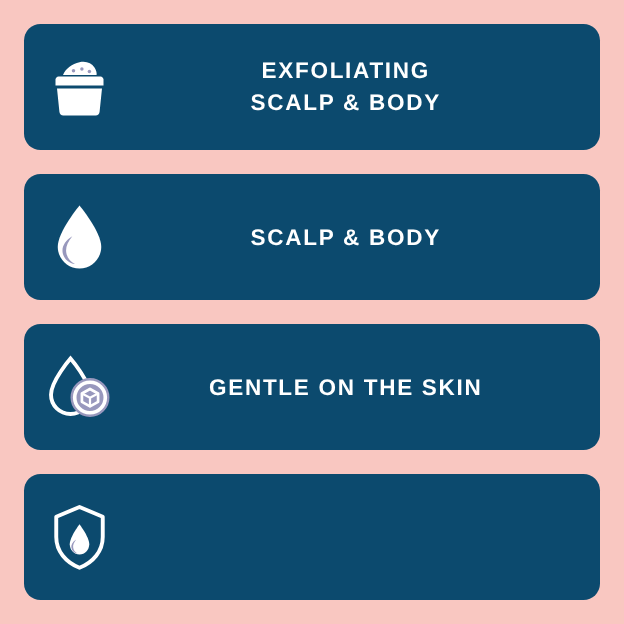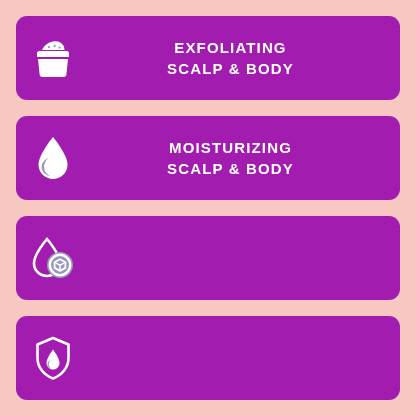--- a/index.html
+++ b/index.html
@@ -18,21 +18,21 @@
     width: 416px;
     height: 416px;
     background: #f9c7c1;
     box-sizing: border-box;
     padding: 16px;
     display: flex;
     flex-direction: column;
     justify-content: space-between;
   }
   .feature-card {
-    background: #a21caf;
+    background: #0c4a6e;
     border-radius: 11px;
     height: 84px;
     display: flex;
     align-items: center;
     box-sizing: border-box;
     padding: 0 14px 0 5px;
   }
   .card-icon {
     width: 64px;
     min-width: 64px;
@@ -83,36 +83,36 @@
   </div>
 
   <div class="feature-card">
     <span class="card-icon">
       <svg width="42" height="48" viewBox="0 0 42 48" fill="none">
         <path d="M21 3 C21 3 35.5 20.5 35.5 30.5 C35.5 38.6 29 45 21 45 C13 45 6.5 38.6 6.5 30.5 C6.5 20.5 21 3 21 3 Z" fill="#ffffff"></path>
         <path d="M16.2 23.5 C13 27.5 11.6 31 12.2 34.5 C12.8 38 15 40.6 18 42 C14 41.6 10.6 38.6 9.8 34.6 C9 30.5 11.4 26.4 16.2 23.5 Z" fill="#9898bd"></path>
       </svg>
     </span>
     <span class="card-text">
-      <span class="line">MOISTURIZING</span>
       <span class="line">SCALP &amp; BODY</span>
     </span>
   </div>
 
   <div class="feature-card">
     <span class="card-icon">
       <svg width="48" height="48" viewBox="0 0 48 48" fill="none">
         <path d="M18 5 C18 5 31 20 31 29.2 C31 36.4 25.2 42 18 42 C10.8 42 5 36.4 5 29.2 C5 20 18 5 18 5 Z" stroke="#ffffff" stroke-width="2.6" fill="none"></path>
         <circle cx="31" cy="31" r="11.5" fill="#9898bd" stroke="#9898bd" stroke-width="3"></circle>
         <circle cx="31" cy="31" r="10.2" stroke="#ffffff" stroke-width="2.4" fill="none"></circle>
         <path d="M31 25.3 L36.4 28.3 L36.4 33.9 L31 36.9 L25.6 33.9 L25.6 28.3 Z" stroke="#ffffff" stroke-width="1.8" fill="none" stroke-linejoin="round"></path>
         <path d="M25.6 28.3 L31 31.2 L36.4 28.3 M31 31.2 L31 36.9" stroke="#ffffff" stroke-width="1.5" fill="none"></path>
       </svg>
     </span>
     <span class="card-text">
+      <span class="line">GENTLE ON THE SKIN</span>
     </span>
   </div>
 
   <div class="feature-card">
     <span class="card-icon">
       <svg width="42" height="48" viewBox="0 0 42 48" fill="none">
         <path d="M21 4 L36.5 10.5 L36.5 24 C36.5 33.5 30 41 21 44.5 C12 41 5.5 33.5 5.5 24 L5.5 10.5 Z" stroke="#ffffff" stroke-width="2.6" fill="none" stroke-linejoin="round"></path>
         <path d="M21 15.5 C21 15.5 27.5 24 27.5 28.8 C27.5 32.6 24.6 35.6 21 35.6 C17.4 35.6 14.5 32.6 14.5 28.8 C14.5 24 21 15.5 21 15.5 Z" fill="#ffffff"></path>
         <path d="M18.8 25.6 C17.2 27.6 16.5 29.4 16.8 31.2 C17.1 33 18.2 34.3 19.7 35 C17.7 34.8 16 33.3 15.6 31.2 C15.2 29.2 16.4 27.1 18.8 25.6 Z" fill="#9898bd"></path>
       </svg>

